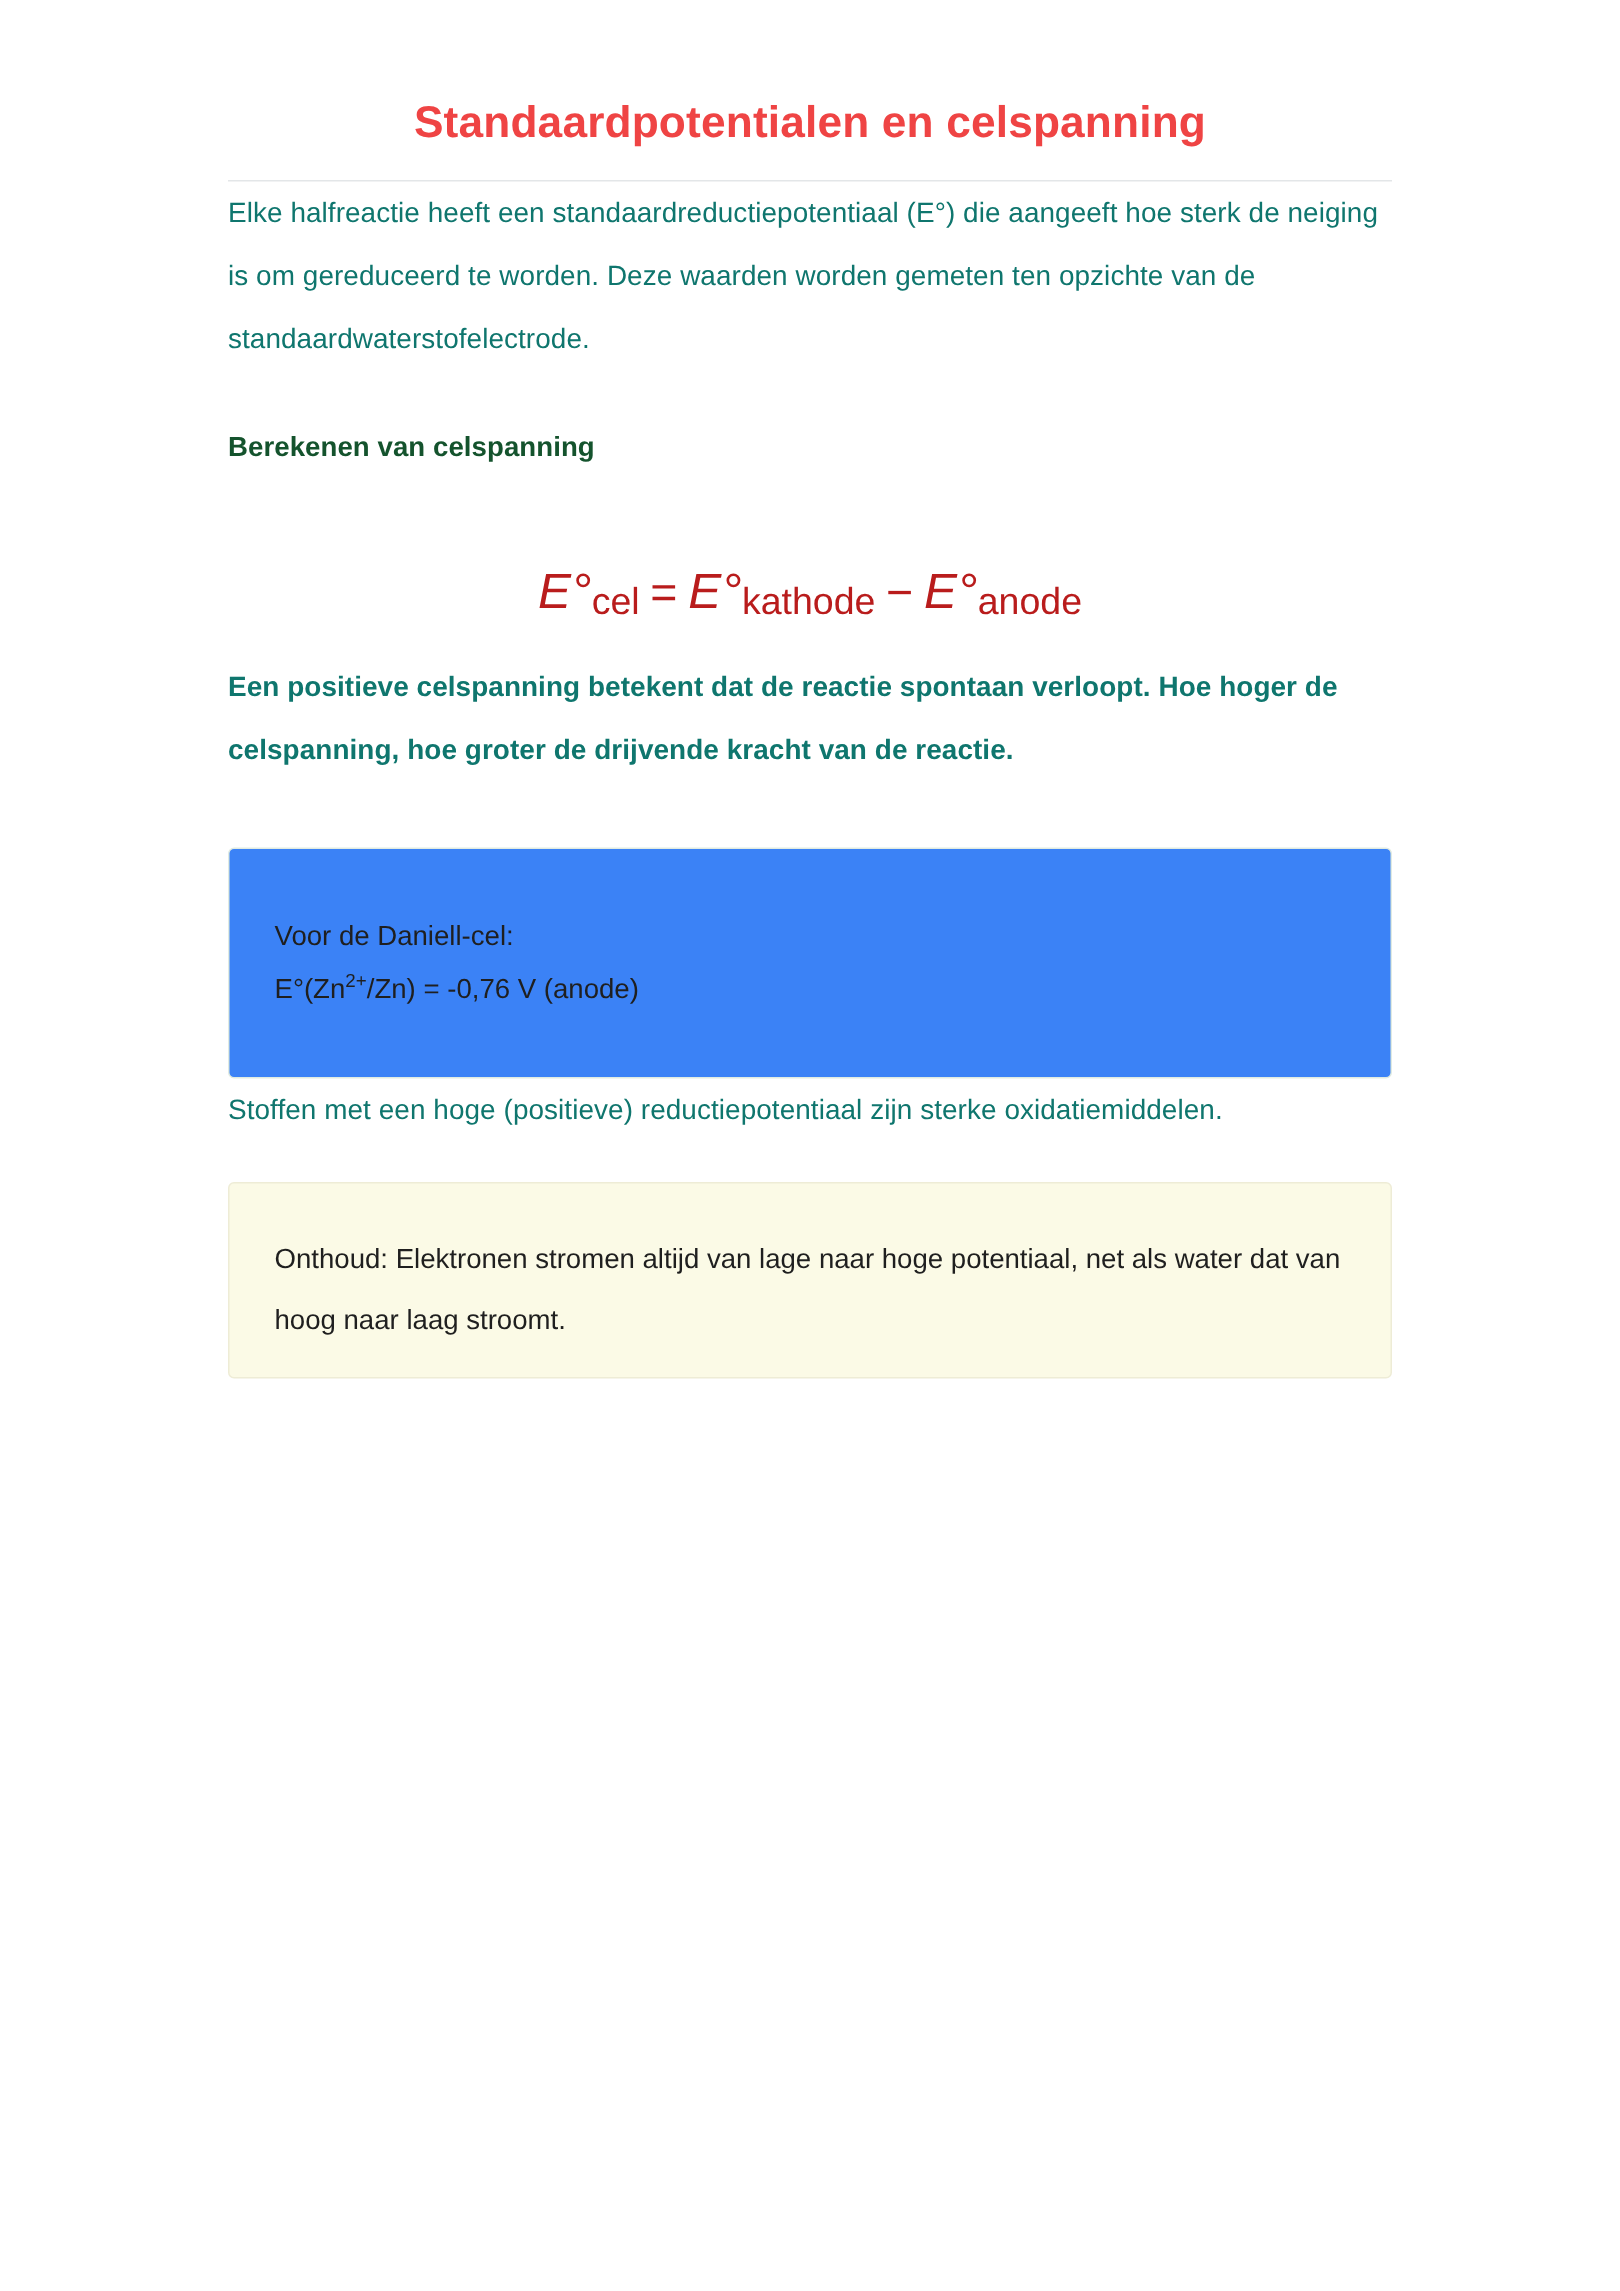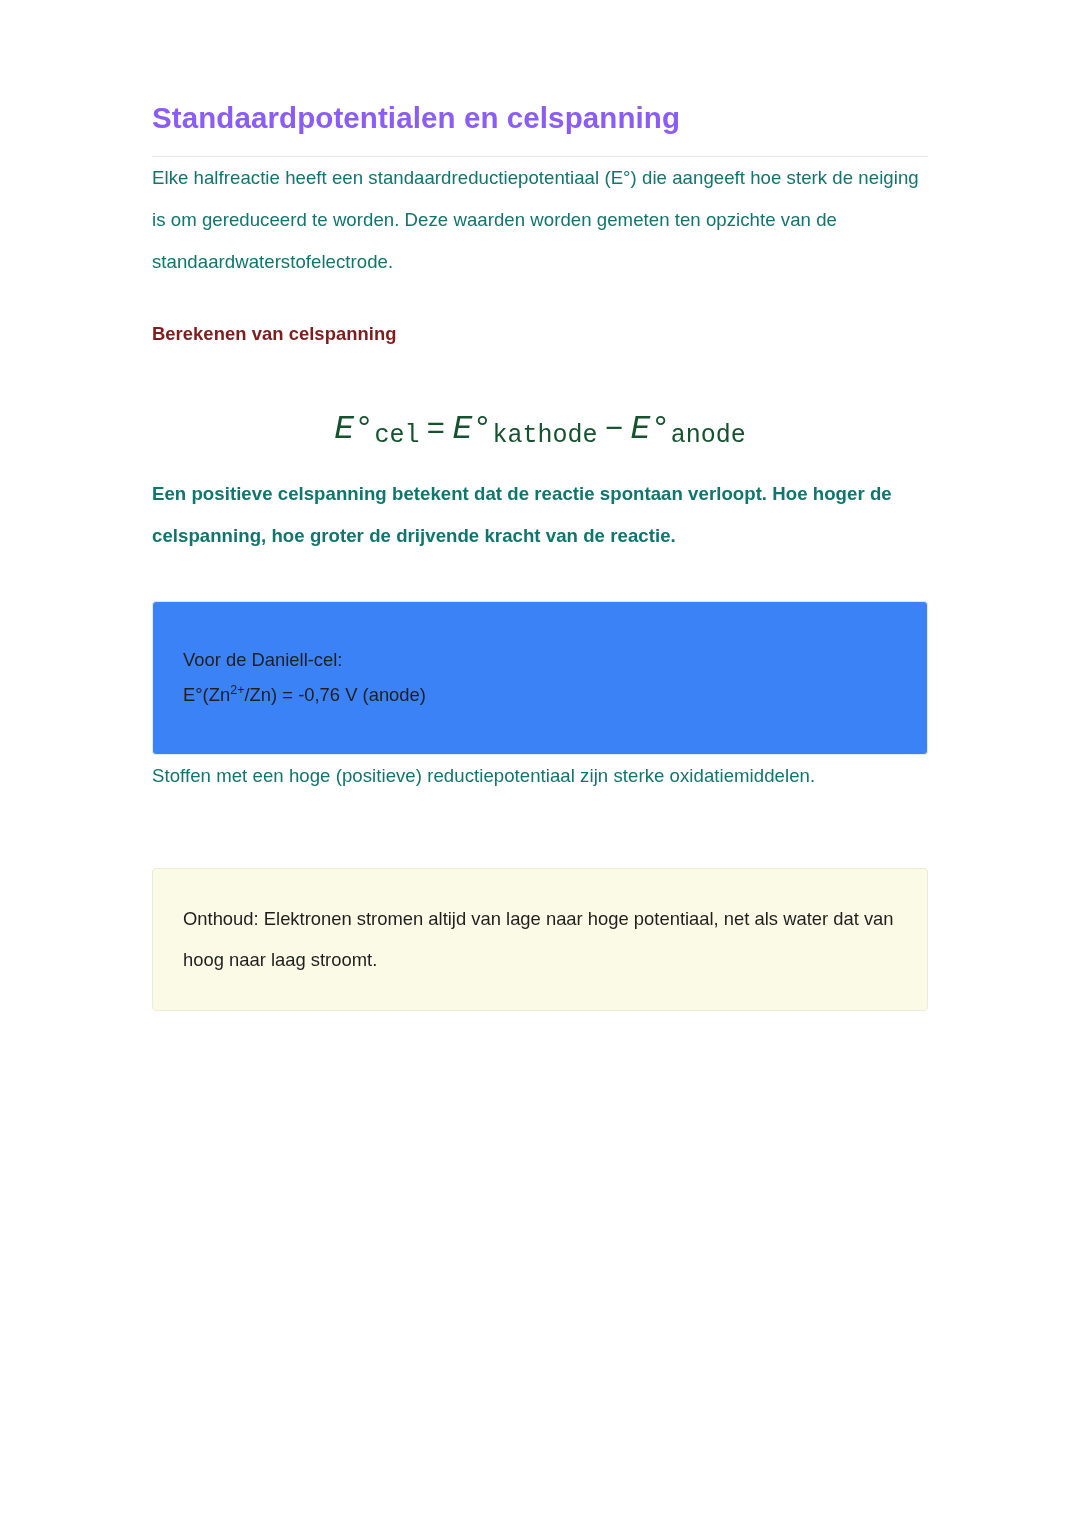--- a/index.html
+++ b/index.html
@@ -25,26 +25,27 @@
   .content {
     position: absolute;
     left: 152px;
     top: 0;
     width: 776px;
   }
 
   
   .doc-title {
     margin: 0;
-    padding-top: 100px;
+    padding-top: 64px;
     font-size: 29.5px;
     font-weight: 700;
     line-height: 1.25;
     letter-spacing: 0.1px;
-    color: #8b5cf6;
+    color: #ef4444;
+    text-align: center;
   }
   .title-rule {
     margin-top: 19px;
     width: 776px;
     height: 1px;
     background: #e3e6e8;
   }
 
   
   p.body-text {
@@ -65,37 +66,37 @@
     margin-top: 35px;
     line-height: 37px;
   }
 
   
   .sub-heading {
     margin: 0;
     padding-top: 40px;
     font-size: 18.4px;
     font-weight: 700;
-    color: #7f1d1d;
+    color: #14532d;
     letter-spacing: 0.05px;
   }
 
   
   .formula-block {
     margin-top: 42px;
     height: 86px;
     display: flex;
     align-items: center;
     justify-content: center;
     text-align: center;
   }
   .formula {
-    font-family: Liberation Mono, monospace;
+    font-family: Liberation Sans, sans-serif;
     font-size: 31px;
-    color: #14532d;
+    color: #b91c1c;
     white-space: nowrap;
     letter-spacing: 0.3px;
   }
   .formula .var {
     font-style: italic;
     font-weight: 500;
     font-size: 33px;
   }
   .formula .sub {
     font-style: normal;
@@ -119,24 +120,24 @@
     line-height: 35px;
     color: #1f1f1f;
   }
   .callout-green {
     margin-top: 44px;
     background: #3b82f6;
     border-color: #e0ebe2;
     padding: 40px 30px 42px 30px;
   }
   .callout-yellow {
-    margin-top: 71px;
+    margin-top: 27px;
     background: #fbfae6;
     border-color: #eeecd6;
-    padding: 29px 30px 30px 30px;
+    padding: 29px 30px 18px 30px;
     line-height: 41px;
   }
   .callout .line {
     display: block;
     white-space: nowrap;
   }
   .callout sup {
     font-size: 0.68em;
     vertical-align: super;
     line-height: 0;

